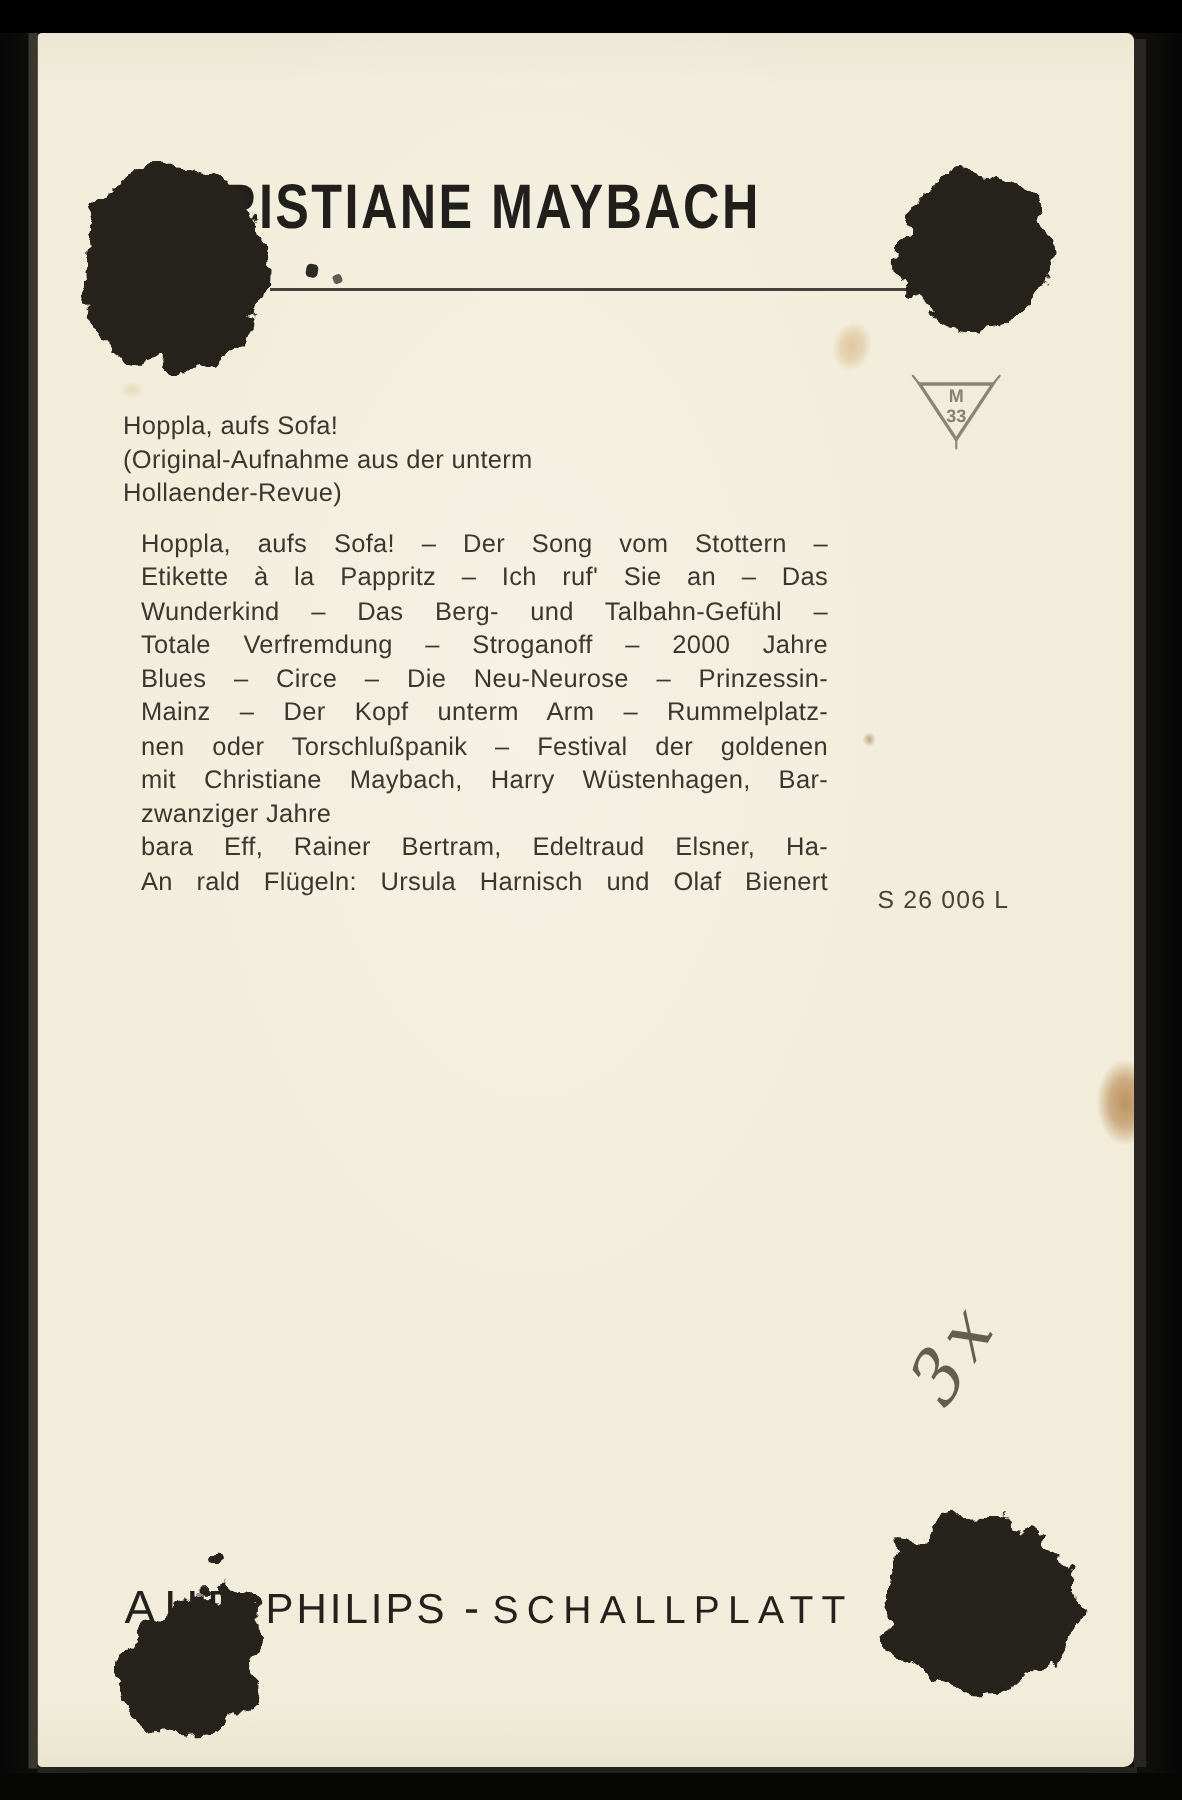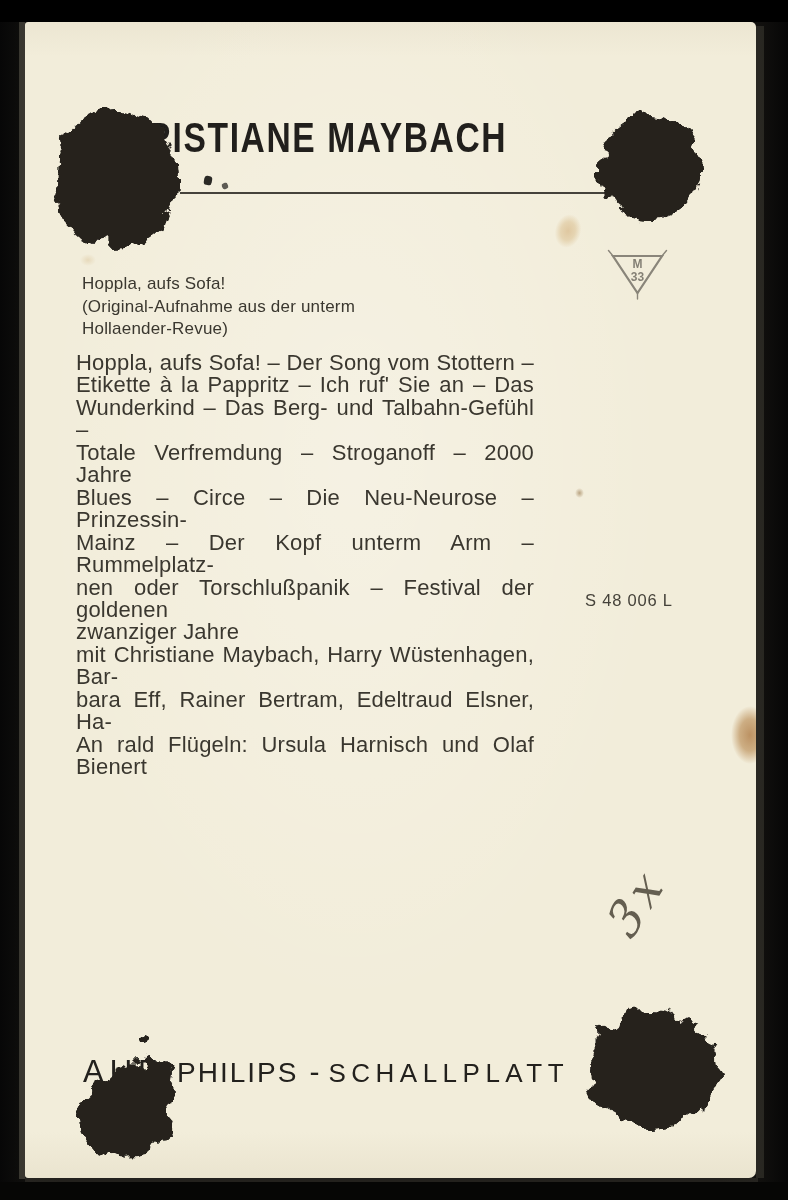--- a/index.html
+++ b/index.html
@@ -55,22 +55,22 @@
     font-family:"Liberation Sans",sans-serif;font-weight:700;
     fill:var(--mark);
   }
 
   .intro{
     position:absolute;left:57px;top:251px;width:360px;z-index:3;
     font-size:17px;line-height:22.6px;letter-spacing:.2px;color:var(--ink);
     white-space:nowrap;
   }
   .mainblock{
-    position:absolute;left:51px;top:330px;width:458px;z-index:3;
-    font-size:22px;line-height:22.45px;letter-spacing:.2px;color:var(--ink);
+    position:absolute;left:69px;top:330px;width:458px;z-index:3;
+    font-size:17px;line-height:22.45px;letter-spacing:.2px;color:var(--ink);
   }
   .line{text-align:justify;text-align-last:justify;}
   .line.nj{text-align:left;text-align-last:left;}
 
   .catalog{
     position:absolute;left:560px;top:569px;z-index:3;
     font-size:16.5px;letter-spacing:.8px;color:#45423a;white-space:nowrap;
   }
 
   .handnote{
@@ -144,27 +144,27 @@
   </div>
 
   <div class="mainblock">
     <div class="line">Hoppla, aufs Sofa! – Der Song vom Stottern –</div>
     <div class="line">Etikette à la Pappritz – Ich ruf' Sie an – Das</div>
     <div class="line">Wunderkind – Das Berg- und Talbahn-Gefühl –</div>
     <div class="line">Totale Verfremdung – Stroganoff – 2000 Jahre</div>
     <div class="line">Blues – Circe – Die Neu-Neurose – Prinzessin-</div>
     <div class="line">Mainz – Der Kopf unterm Arm – Rummelplatz-</div>
     <div class="line">nen oder Torschlußpanik – Festival der goldenen</div>
+    <div class="line">mit Christiane Maybach, Harry Wüstenhagen, Bar-</div>
     <div class="line nj">zwanziger Jahre</div>
-    <div class="line">mit Christiane Maybach, Harry Wüstenhagen, Bar-</div>
     <div class="line">bara Eff, Rainer Bertram, Edeltraud Elsner, Ha-</div>
     <div class="line">An rald Flügeln: Ursula Harnisch und Olaf Bienert</div>
   </div>
 
-  <div class="catalog">S 48 006 L</div>
+  <div class="catalog">S 26 006 L</div>
 
   <div class="handnote">3x</div>
 
   <div class="footer">
     <span class="prefix">AUF</span>
     <span class="brand">PHILIPS</span>
     <span class="sep">-</span>
     <span class="suffix">SCHALLPLATT</span>
   </div>
 

